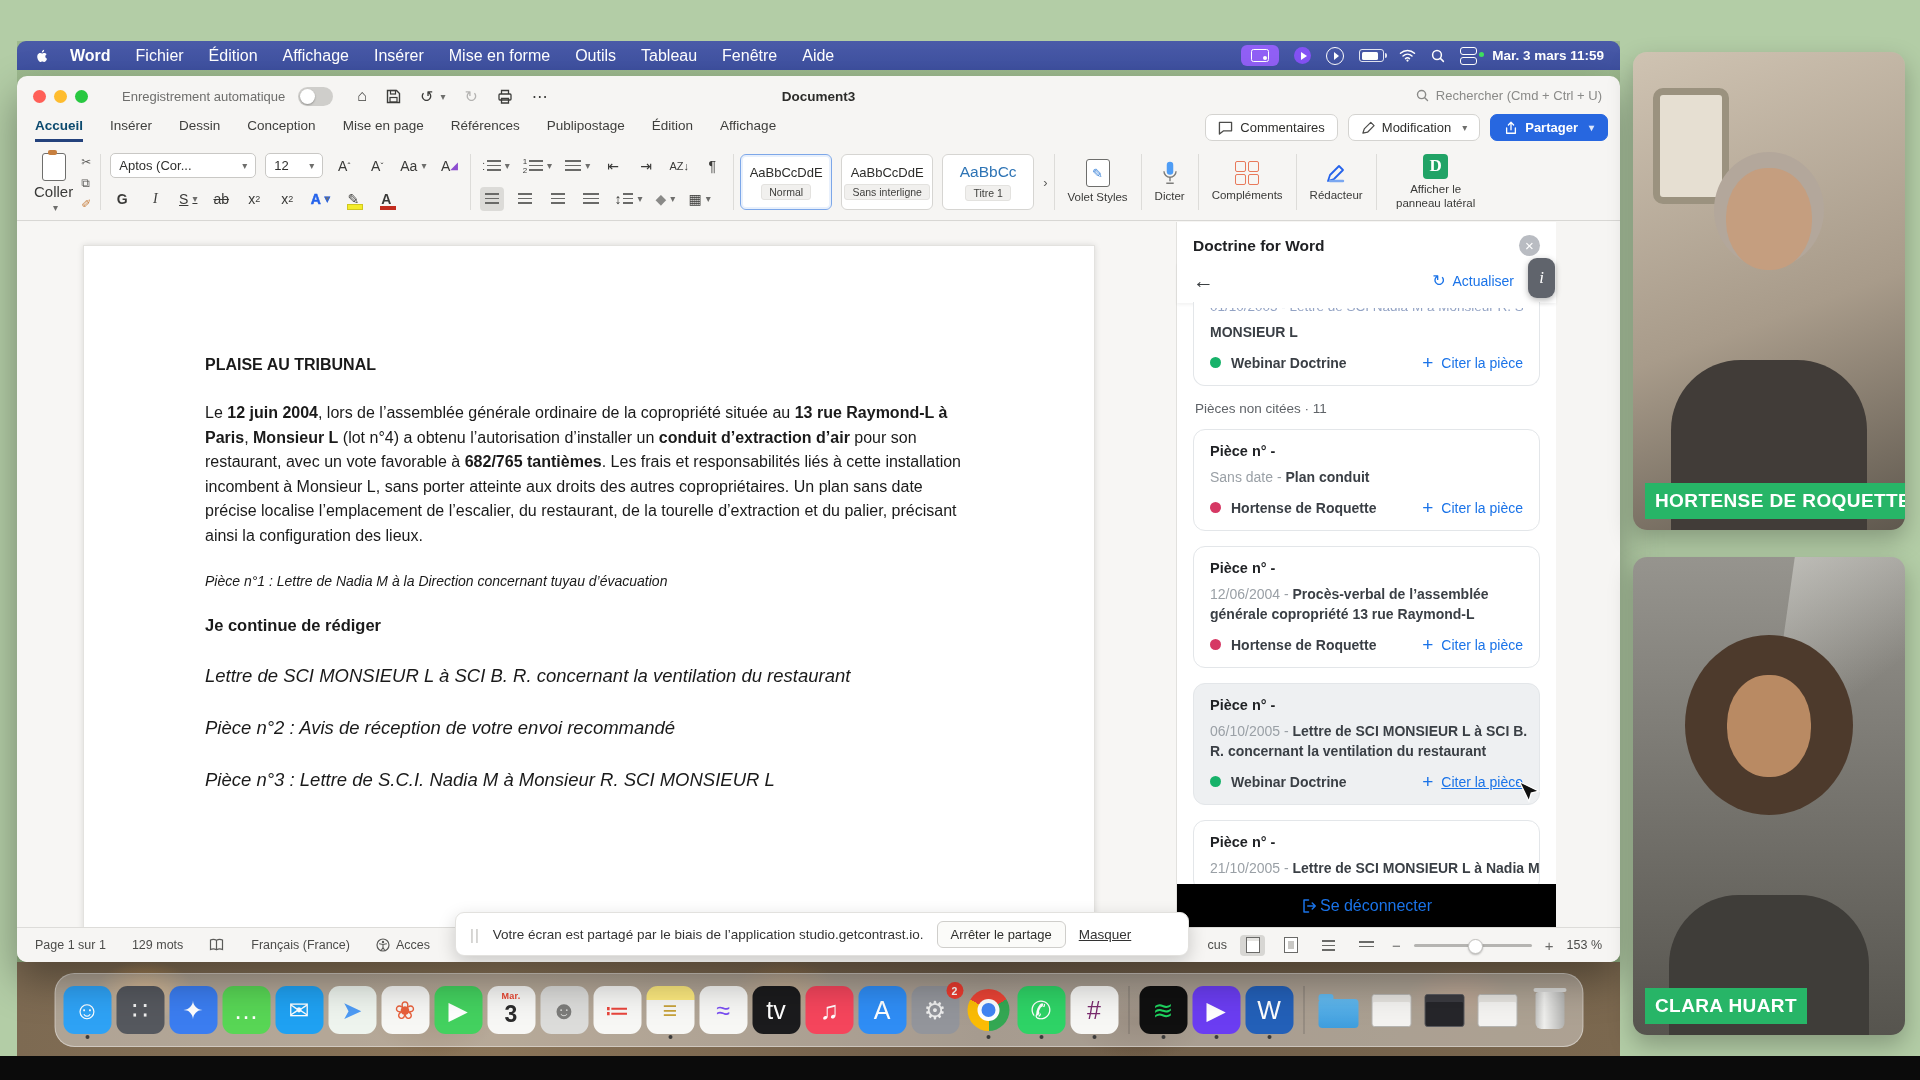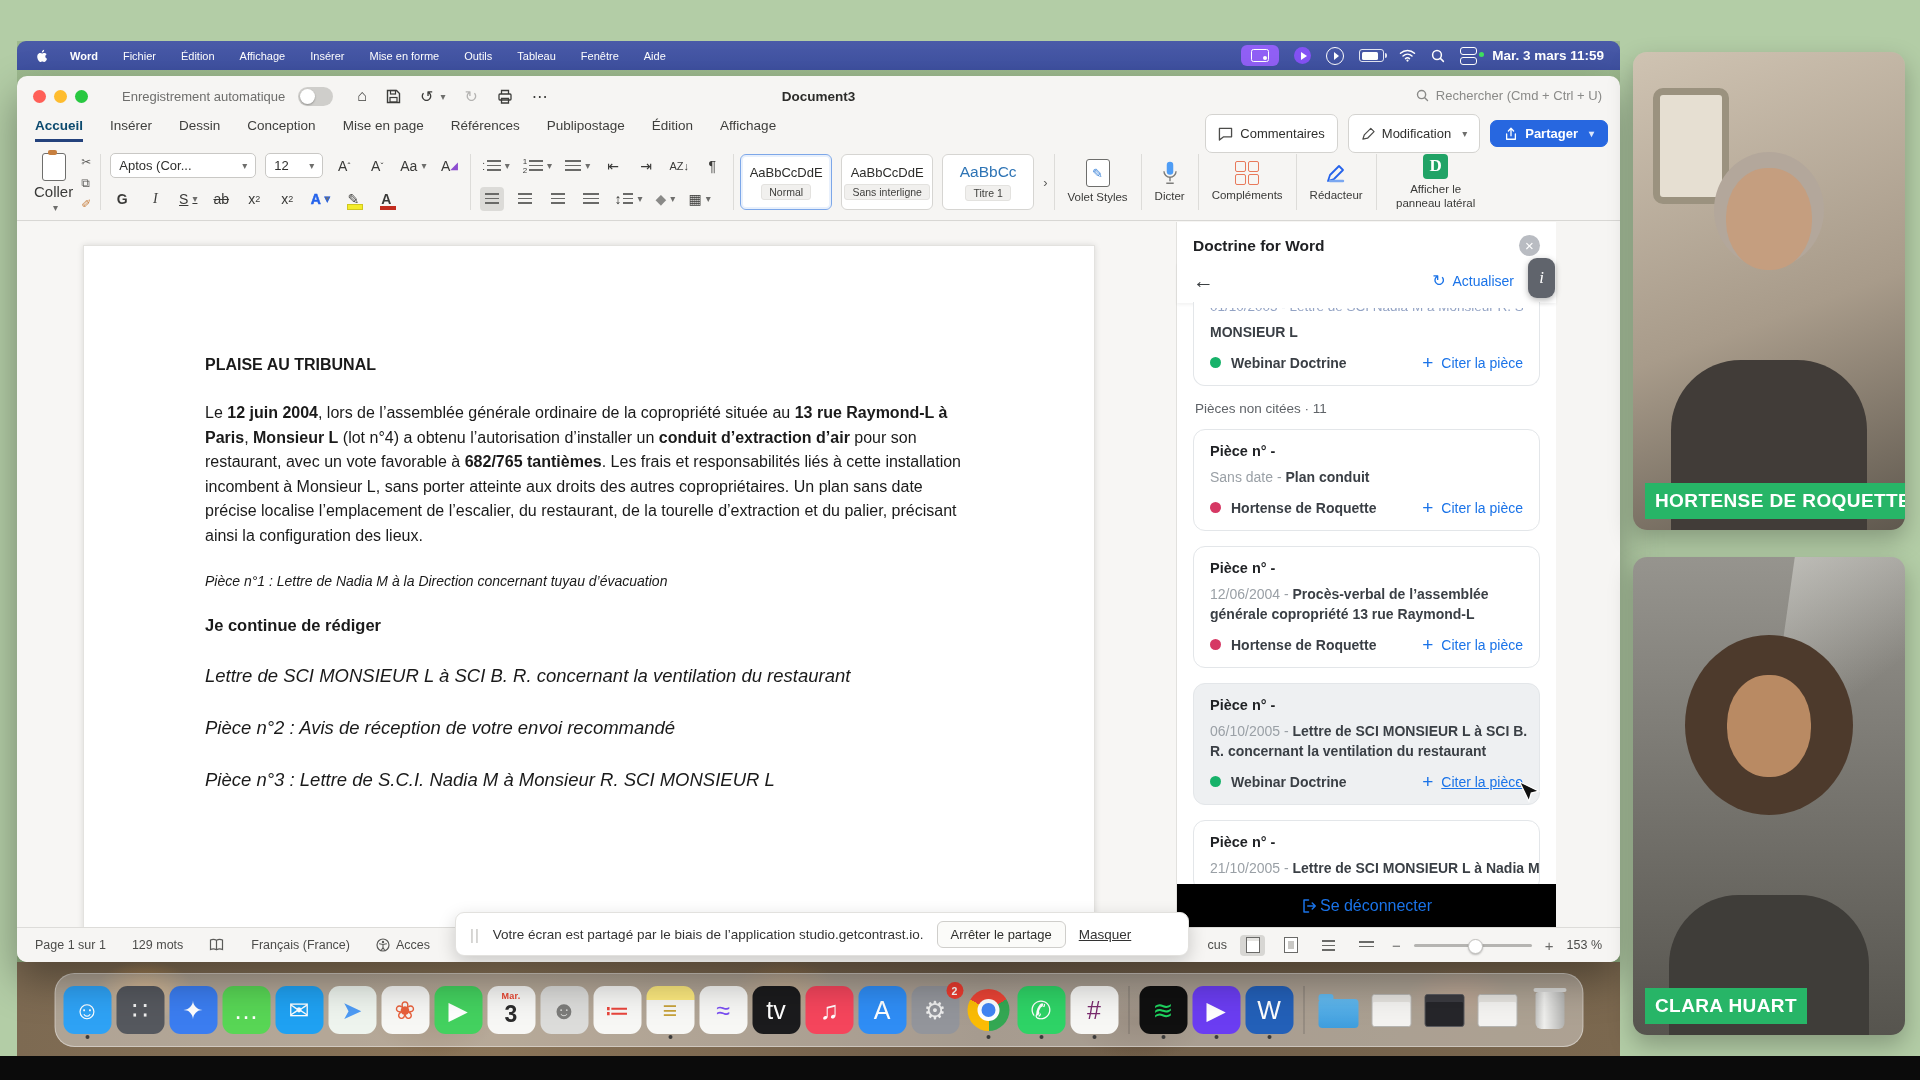--- a/index.html
+++ b/index.html
@@ -4,21 +4,21 @@
 <style>
   html,body{margin:0;padding:0;}
   body{width:1920px;height:1080px;background:#b3cda6;font-family:"Liberation Sans",sans-serif;overflow:hidden;position:relative;}
 
   
   #screen{position:absolute;left:17px;top:41px;width:1603px;height:1015px;background:linear-gradient(#9db98e,#8fae80);}
   #bottom-bar{position:absolute;left:0;top:1056px;width:1920px;height:24px;background:#0b0b0b;}
 
   
   #menubar{position:absolute;top:0;left:0;width:1603px;height:29px;background:linear-gradient(#4a5ba8,#3e50a0);border-radius:9px 9px 0 0;display:flex;align-items:center;padding:0 16px;box-sizing:border-box;color:#fff;}
-  #menu-items{display:flex;align-items:center;gap:25px;font-size:11px;margin-left:22px;}
+  #menu-items{display:flex;align-items:center;gap:25px;font-size:16px;margin-left:22px;}
   #menu-items .mb-item:first-child{font-weight:700;}
   .mb-right{margin-left:auto;display:flex;align-items:center;gap:15px;}
   .share-pill{width:38px;height:21px;border-radius:6px;background:#9160f6;display:flex;align-items:center;justify-content:center;position:relative;}
   .share-pill .disp{width:16px;height:11px;border:1.6px solid #fff;border-radius:2.5px;position:relative;}
   .share-pill .disp::after{content:"";position:absolute;right:1px;bottom:1px;width:4px;height:4px;border-radius:50%;background:#fff;}
   .pcirc{width:17px;height:17px;border-radius:50%;background:#8452f5;display:flex;align-items:center;justify-content:center;}
   .pcirc i,.rcirc i{display:block;width:0;height:0;border-left:6px solid #fff;border-top:4px solid transparent;border-bottom:4px solid transparent;margin-left:2px;}
   .rcirc{width:16px;height:16px;border-radius:50%;border:1.5px solid #fff;display:flex;align-items:center;justify-content:center;}
   .rcirc i{border-left-width:5px;}
   .battery{width:23px;height:11px;border:1px solid rgba(255,255,255,.85);border-radius:3px;position:relative;}
@@ -66,21 +66,21 @@
   .tb-icons{display:flex;gap:19px;margin-left:24px;color:#3c3c3a;font-size:16px;align-items:center;}
   .tb-ic{display:flex;align-items:center;gap:3px;}
   .fade{opacity:.35;}
   .doc-title{position:absolute;left:50%;transform:translateX(-50%);font-size:13.5px;color:#2c2c2a;font-weight:600;}
   .tb-search{position:absolute;right:18px;top:12px;display:flex;gap:7px;align-items:center;color:#8a8a88;font-size:13px;}
 
   #tabrow{height:28px;display:flex;align-items:flex-start;padding:0 18px;}
   .tab{font-size:13.5px;color:#3f3f3d;padding:2px 0 6px;margin-right:27px;}
   .tab.active{color:#0c4a6e;font-weight:700;border-bottom:3px solid #24427c;}
   #tab-actions{position:absolute;top:38px;right:12px;display:flex;gap:10px;align-items:center;z-index:6;}
-  .btn-light{border:1px solid #d4d3d0;background:#fff;display:flex;gap:7px;padding:11px 12px;border-radius:7px;font-size:13px;color:#2f2f2d;align-items:center;}
+  .btn-light{border:1px solid #d4d3d0;background:#fff;display:flex;gap:7px;padding:5px 12px;border-radius:7px;font-size:13px;color:#2f2f2d;align-items:center;}
   .btn-share{background:#2767e0;border:1px solid #2767e0;display:flex;gap:7px;padding:5px 13px;border-radius:7px;font-size:13px;color:#fff;align-items:center;font-weight:600;}
   .dd::after{content:"▾";font-size:10px;color:#6e6e6c;margin-left:4px;}
   .btn-share.dd::after{color:#dce7fb;}
 
   #toolbar{height:77px;border-bottom:1px solid #d8d7d4;display:flex;align-items:stretch;padding:4px 8px;box-sizing:border-box;}
   .tgroup{display:flex;flex-direction:column;justify-content:space-between;padding:3px 9px;}
   .tdiv{width:1px;background:#dddcd9;margin:6px 0;}
   .trow{display:flex;align-items:center;gap:9px;height:29px;}
   .tb{min-width:20px;height:24px;display:flex;align-items:center;justify-content:center;font-size:14px;color:#3a3a38;border-radius:4px;padding:0 2px;}
   .tb.sel{background:#dcdbd8;}

